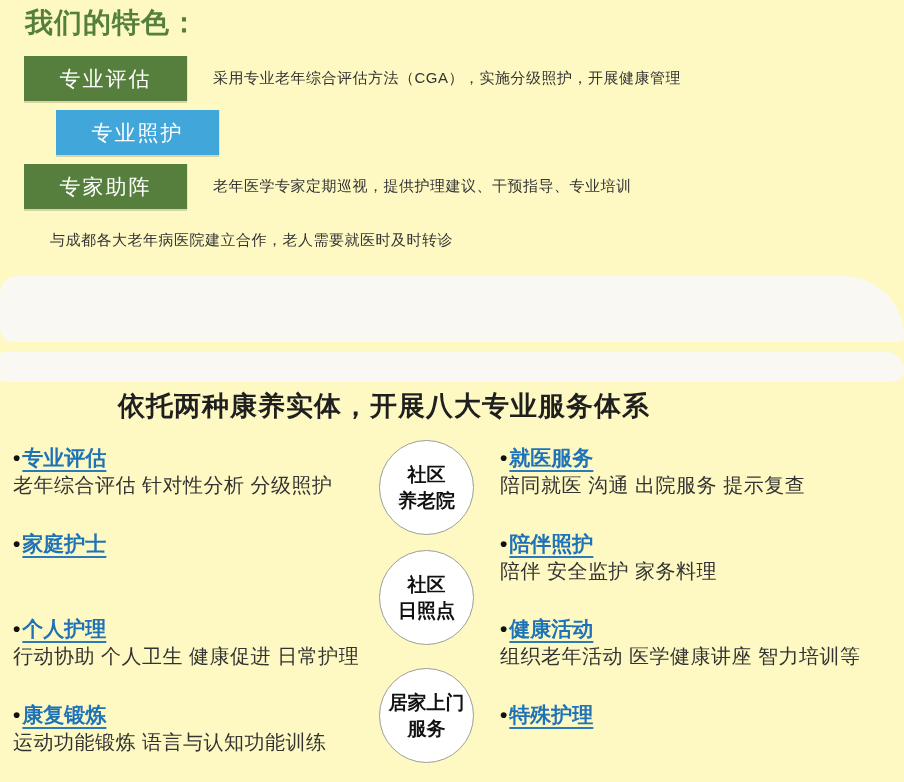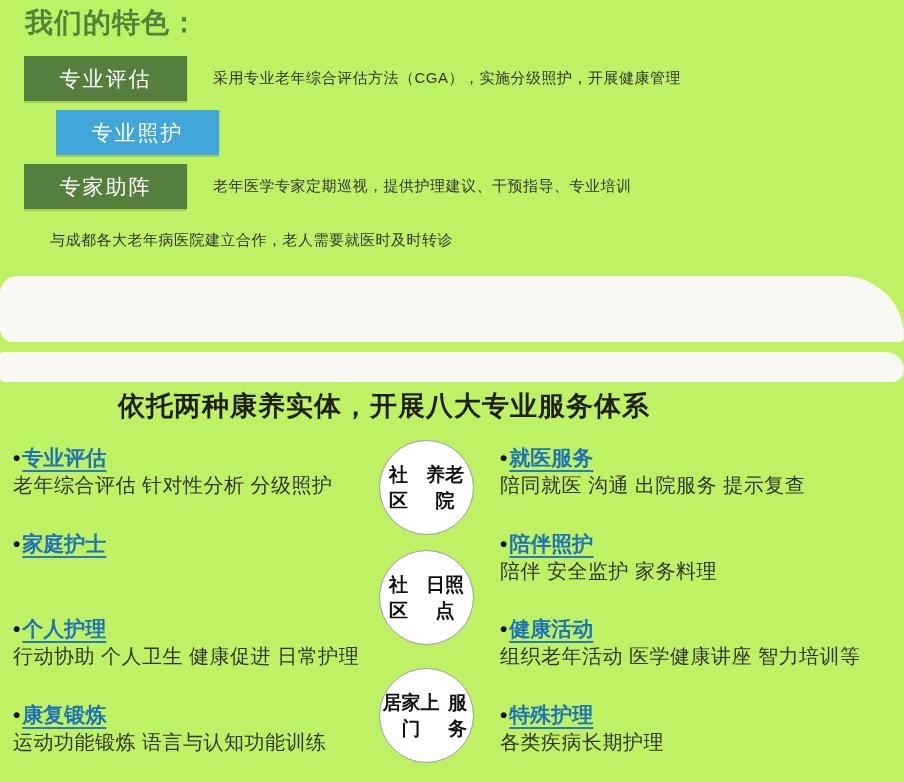--- a/index.html
+++ b/index.html
@@ -1,18 +1,18 @@
 <!DOCTYPE html>
 <html><head>
 <meta charset="utf-8">
 <style>
   * { margin:0; padding:0; box-sizing:border-box; }
   html,body { background:#ffffff; }
   .page {
-    position:relative; width:904px; height:782px; background:#bef264;
+    position:relative; width:904px; height:782px; background:#fef9c3;
     font-family:"Liberation Sans","DejaVu Sans",sans-serif; overflow:hidden;
   }
 
   
   .features-title {
     position:absolute; left:25px; top:4px;
     font-size:28px; font-weight:bold; color:#55803c; letter-spacing:1px;
     white-space:nowrap;
   }
   .feature-rows { position:absolute; left:24px; top:56px; }
@@ -49,21 +49,21 @@
     font-size:21px; font-weight:bold; color:#1e73b8;
     text-decoration:underline; text-decoration-color:#2b7abc;
     text-decoration-thickness:2px; text-underline-offset:5px;
     cursor:pointer;
   }
   .svc-desc { margin-top:0; font-size:20px; color:#333333; letter-spacing:0.5px; }
 
   .entity {
     position:absolute; left:379px; width:95px; height:95px;
     border:1px solid #9c9c9c; border-radius:50%; background:#ffffff;
-    display:flex; flex-direction:row; align-items:center; justify-content:center;
+    display:flex; flex-direction:column; align-items:center; justify-content:center;
     font-size:19px; font-weight:bold; color:#111111; line-height:1.35; text-align:center;
   }
   .entity.e1 { top:440px; }
   .entity.e2 { top:550px; }
   .entity.e3 { top:668px; }
 
   
   .l0 { left:13px;  top:444px; }
   .l1 { left:13px;  top:530px; }
   .l2 { left:13px;  top:615px; }
@@ -149,21 +149,20 @@
       <span class="svc-bullet">•</span>
       <span class="svc-name">健康活动</span>
     </div>
     <div class="svc-desc">组织老年活动 医学健康讲座 智力培训等</div>
   </div>
   <div class="svc r3">
     <div class="svc-head">
       <span class="svc-bullet">•</span>
       <span class="svc-name">特殊护理</span>
     </div>
-    <div class="svc-desc">各类疾病长期护理</div>
   </div>
 
   <div class="entity e1">
     <span>社区</span>
     <span>养老院</span>
   </div>
   <div class="entity e2">
     <span>社区</span>
     <span>日照点</span>
   </div>

